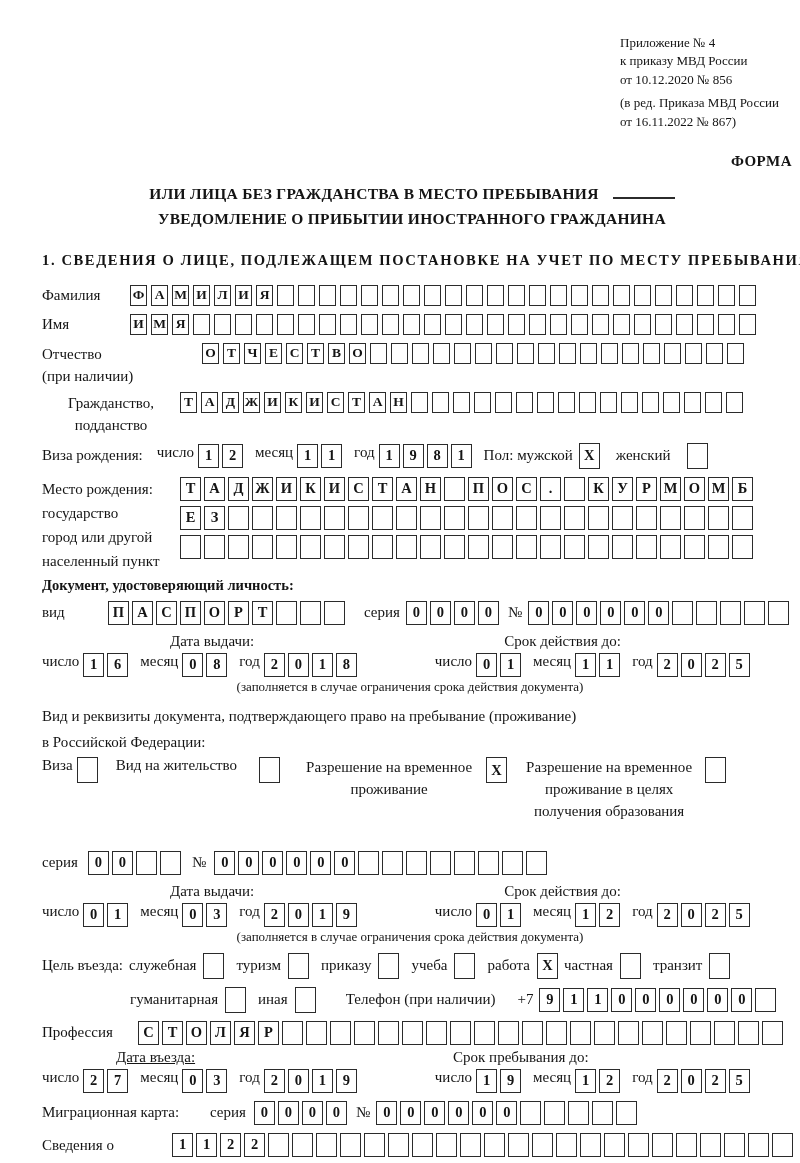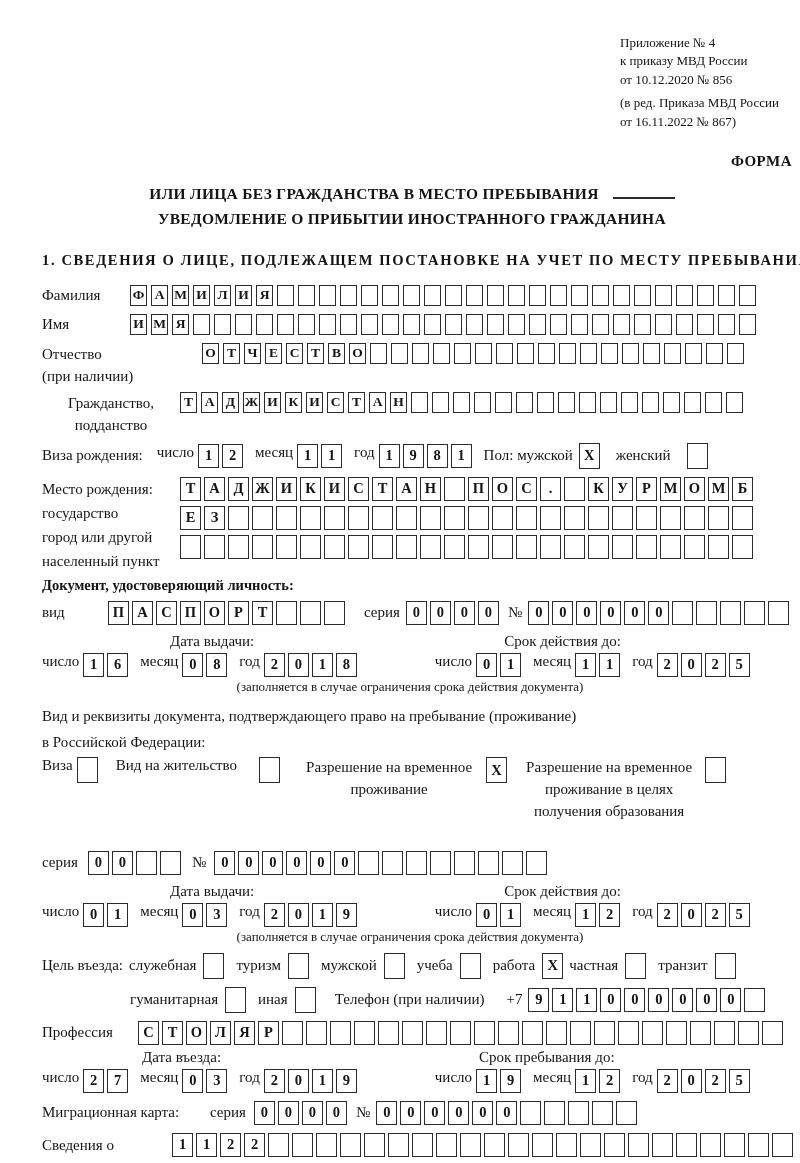--- a/index.html
+++ b/index.html
@@ -506,21 +506,21 @@
     <span class="lbl" style="margin-right:6px;">Цель въезда:</span>
     <span class="opt">
         <span>служебная</span>
         <span class="cb"></span>
       </span>
     <span class="opt">
         <span>туризм</span>
         <span class="cb"></span>
       </span>
     <span class="opt">
-        <span>мужской</span>
+        <span>приказу</span>
         <span class="cb"></span>
       </span>
     <span class="opt">
         <span>учеба</span>
         <span class="cb"></span>
       </span>
     <span class="opt">
         <span>работа</span>
         <span class="cb" style="margin-right:6px;">X</span>
       </span>
@@ -536,21 +536,21 @@
 
   <div class="row">
     <span class="opt" style="margin-left:88px;">
         <span>гуманитарная</span>
         <span class="cb"></span>
       </span>
     <span class="opt">
         <span>иная</span>
         <span class="cb"></span>
       </span>
-    <span class="lbl" style="margin-left:7px;">Телефон (при наличии)</span>
+    <span class="lbl" style="margin-left:18px;">Телефон (при наличии)</span>
     <span class="lbl" style="margin-left:22px; margin-right:6px;">+7</span>
     <span class="cells lg">
         <span class="cell">9</span>
         <span class="cell">1</span>
         <span class="cell">1</span>
         <span class="cell">0</span>
         <span class="cell">0</span>
         <span class="cell">0</span>
         <span class="cell">0</span>
         <span class="cell">0</span>
@@ -586,21 +586,21 @@
         <span class="cell"></span>
         <span class="cell"></span>
         <span class="cell"></span>
         <span class="cell"></span>
         <span class="cell"></span>
         <span class="cell"></span>
       </span>
   </div>
 
   <div class="subheads">
-    <span style="margin-left:100px;">Дата въезда:</span>
+    <span style="margin-left:74px;text-decoration:underline;">Дата въезда:</span>
     <span style="margin-left:258px;">Срок пребывания до:</span>
   </div>
   <div class="row">
     <span class="dategroup">
       <span class="dlbl">число</span>
       <span class="cells lg">
           <span class="cell">2</span>
           <span class="cell">7</span>
         </span>
       <span class="dlbl">месяц</span>

